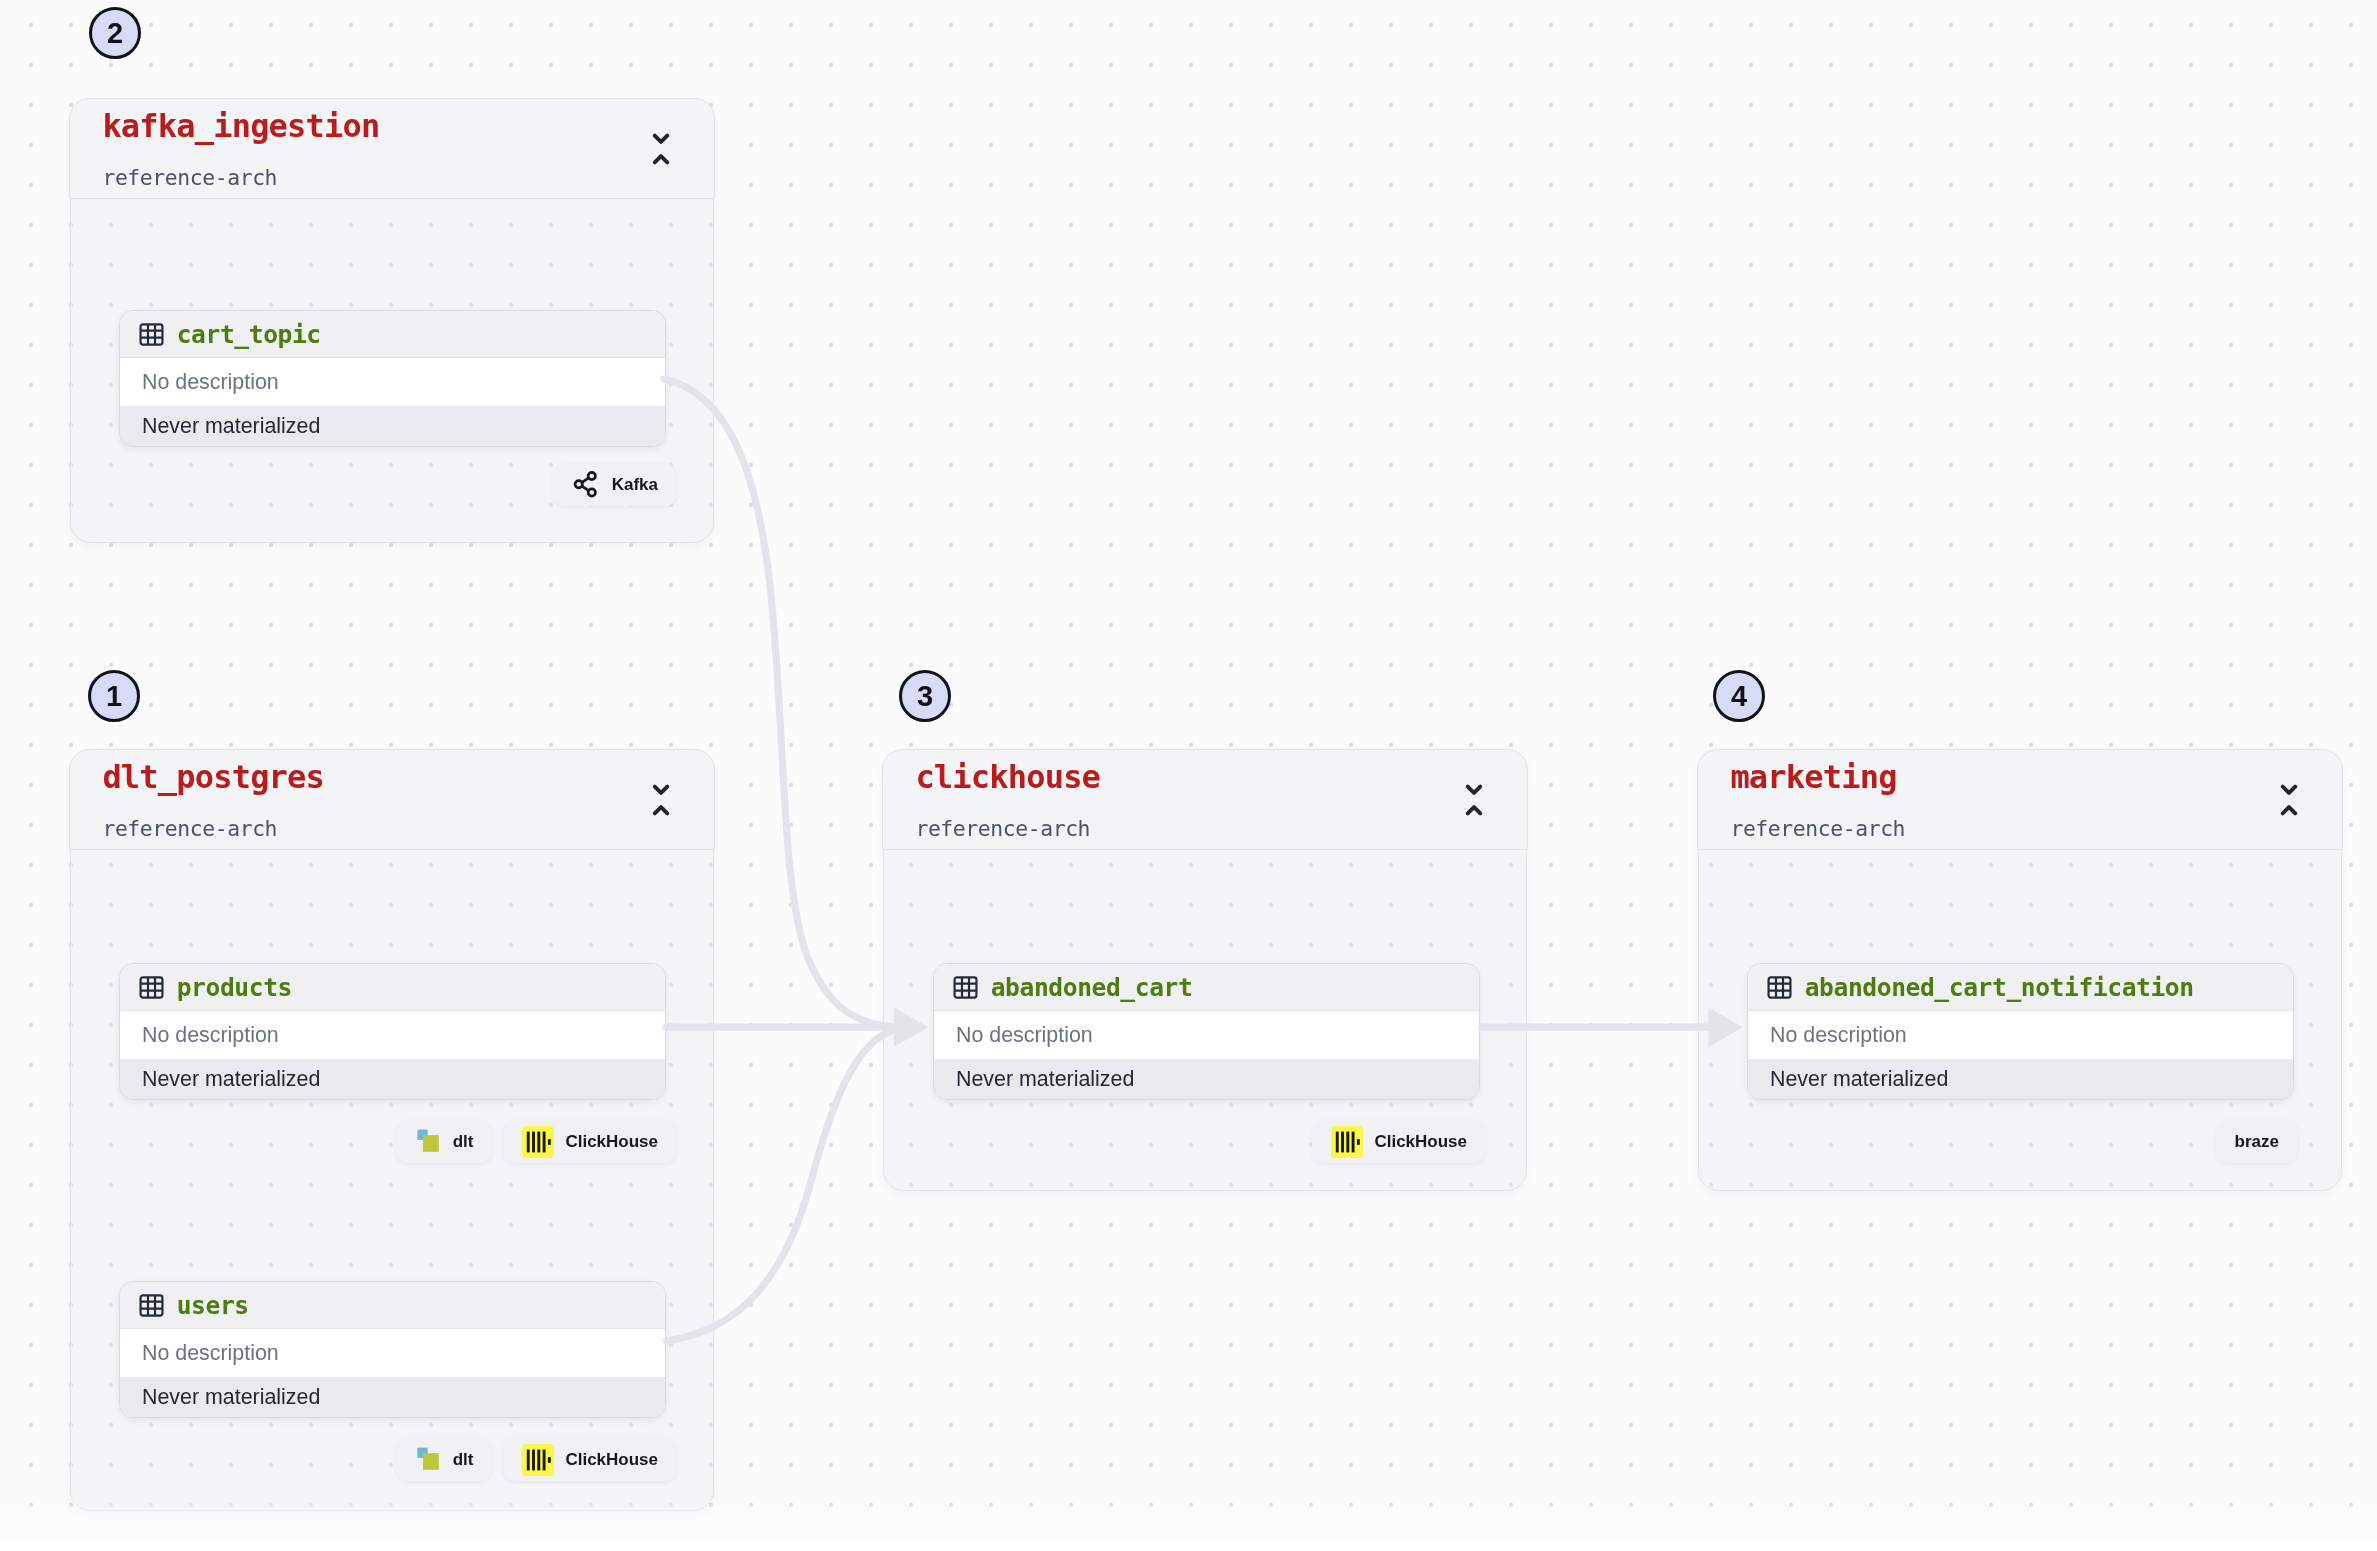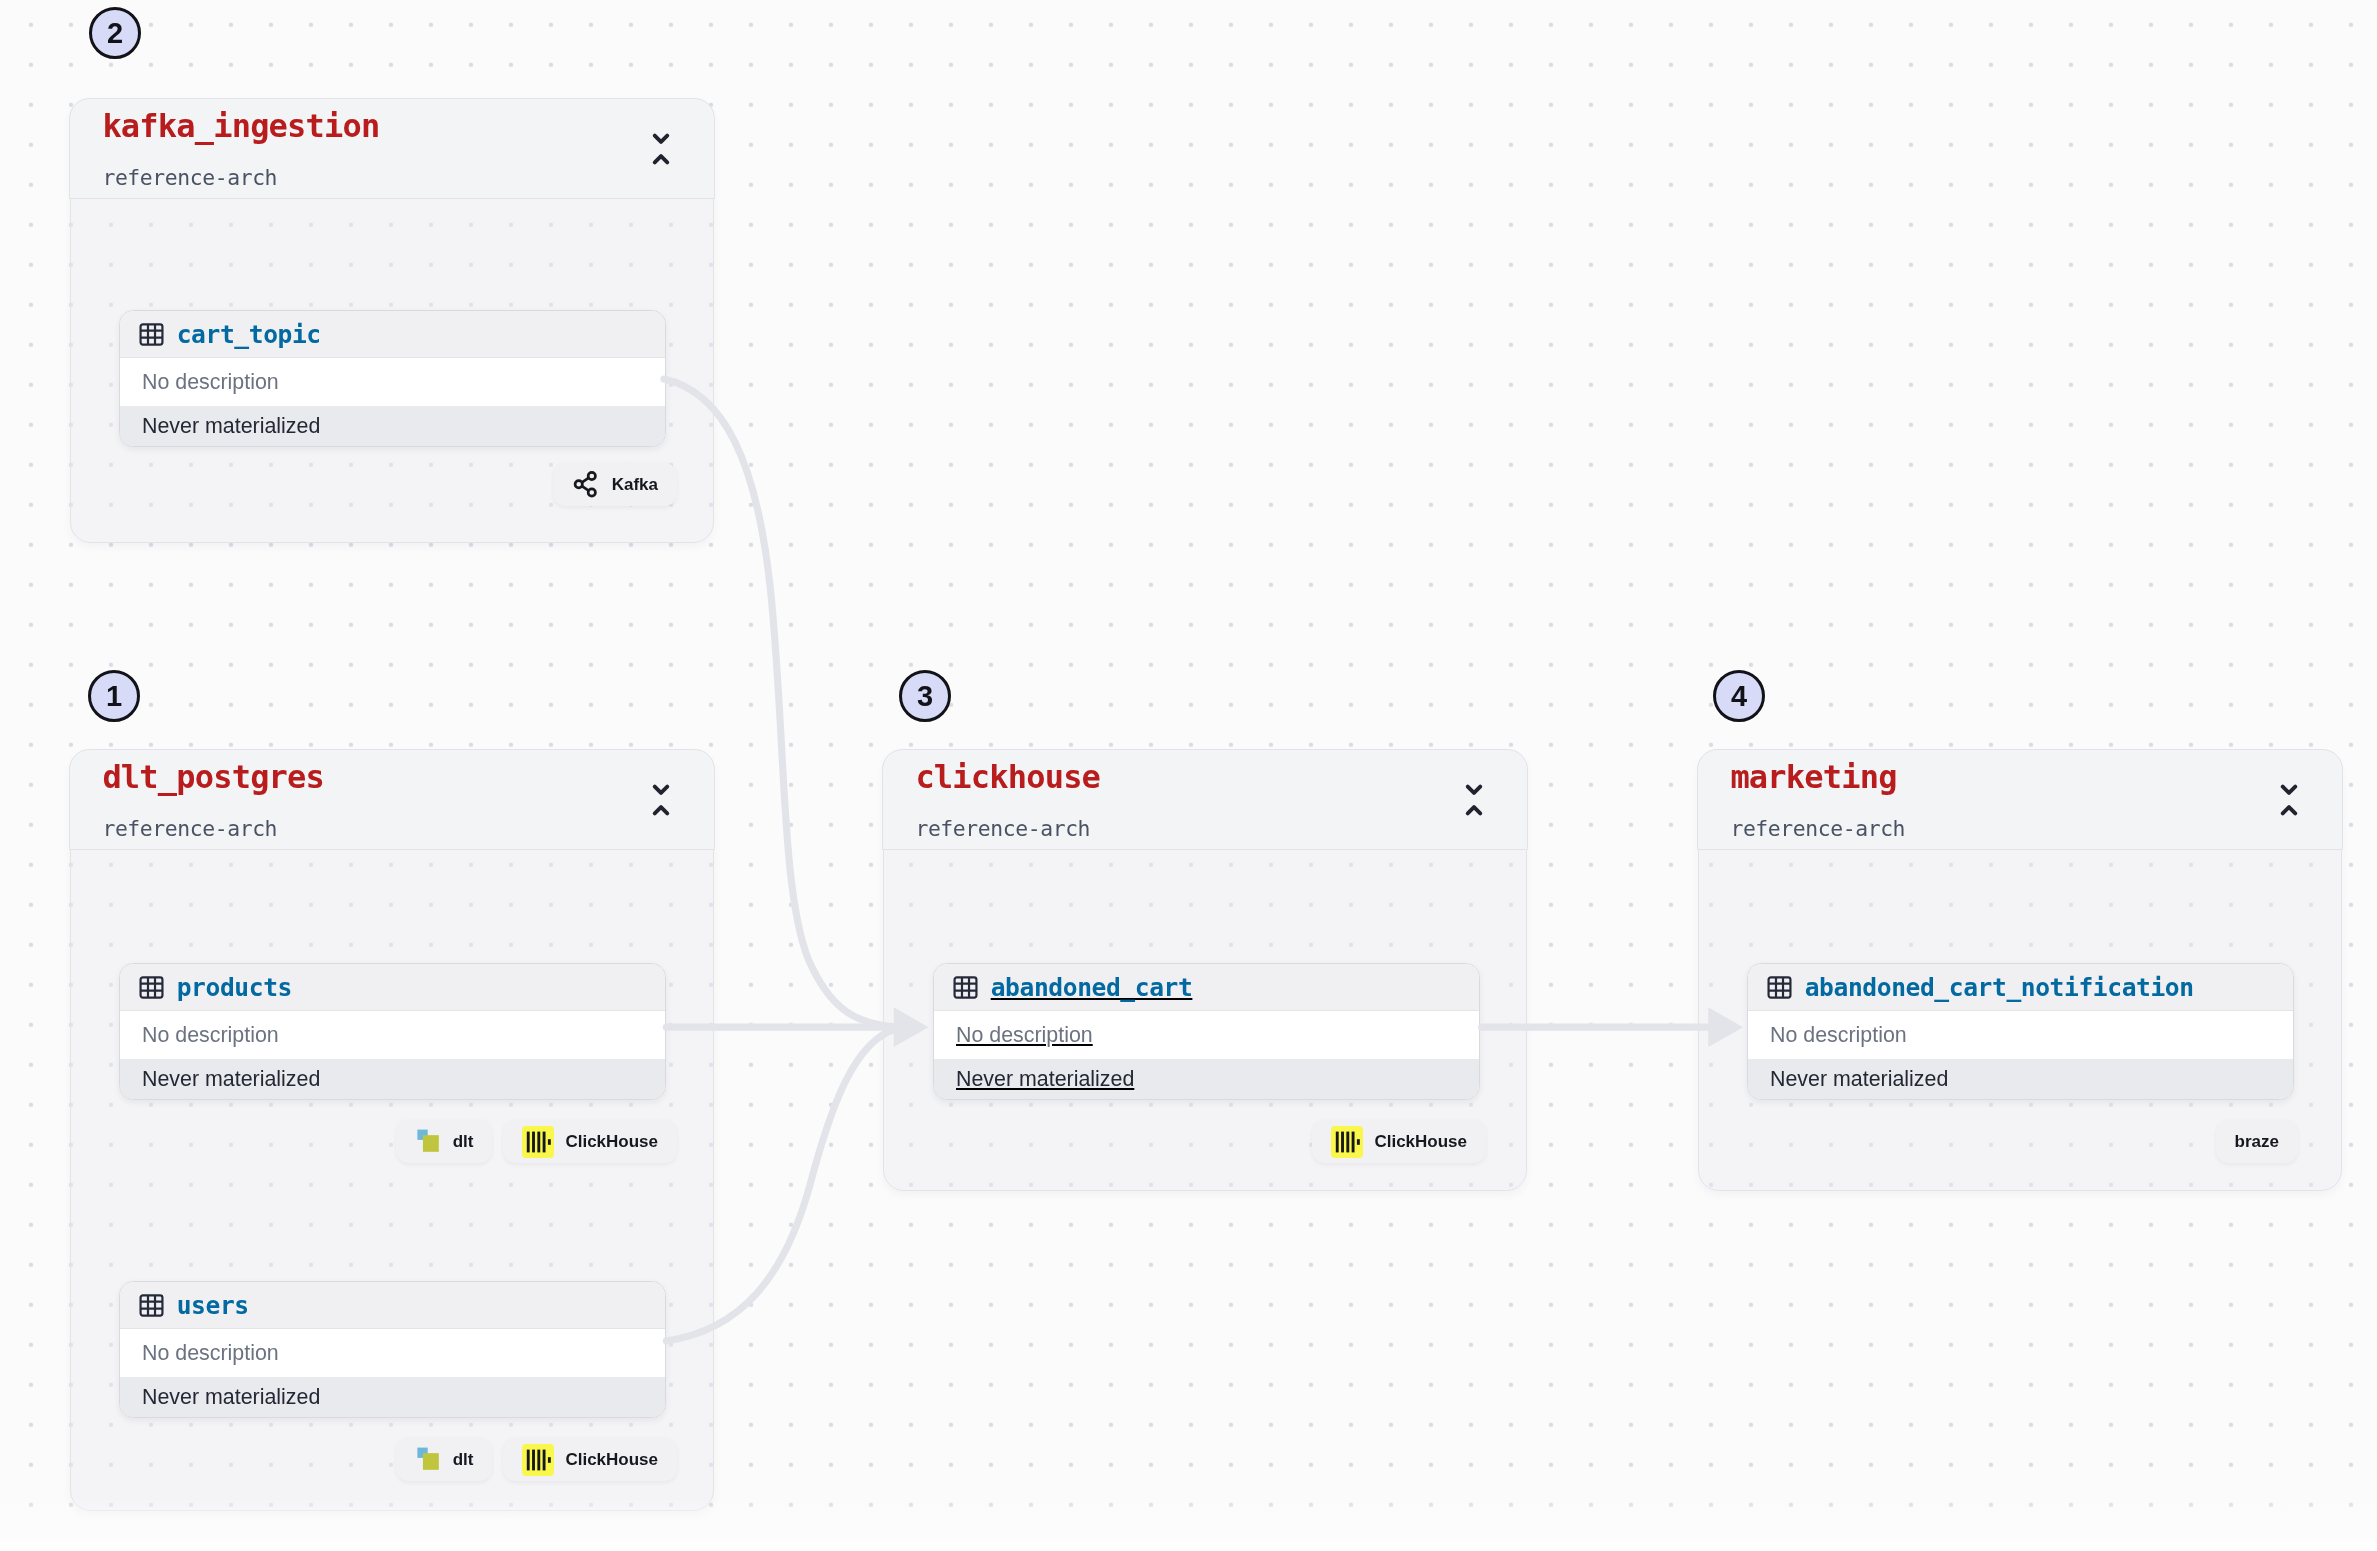--- a/index.html
+++ b/index.html
@@ -25,29 +25,29 @@
     font-size:32px;font-weight:bold;color:#b91c1c;margin:0;line-height:1.15;letter-spacing:-0.8px;}
   .group-subtitle{font-family:"DejaVu Sans Mono","Liberation Mono",monospace;
     font-size:21.4px;color:#4A5363;margin-top:20px;letter-spacing:-0.4px;}
   .collapse-btn{width:35px;height:46px;display:flex;align-items:center;justify-content:center;cursor:pointer;}
   
   .asset-card{position:absolute;width:547px;border:1.6px solid #D9DADF;border-radius:14.3px;
     overflow:hidden;background:#fff;box-shadow:0 2.4px 6.3px rgba(20,25,45,0.06);box-sizing:border-box;}
   .card-title-row{height:46px;display:flex;align-items:center;gap:12.7px;padding:0 19px;
     background:#F0F0F3;border-bottom:1.6px solid #E4E5E9;}
   .card-title{font-family:"DejaVu Sans Mono","Liberation Mono",monospace;
-    font-size:24.6px;font-weight:bold;color:#0369a1;letter-spacing:-0.4px;white-space:nowrap;}
+    font-size:24.6px;font-weight:bold;color:#4d7c0f;letter-spacing:-0.4px;white-space:nowrap;}
   .card-desc-row{height:48px;display:flex;align-items:center;padding:0 22px;
     background:#FFFFFF;font-size:21.4px;color:#6B7280;}
   .card-status-row{height:40px;display:flex;align-items:center;padding:0 22px;
     background:#E9EAEE;font-size:21.4px;color:#232834;}
   .c-cart{left:48px;top:210px;}
   .c-products{left:48px;top:212px;}
   .c-users{left:48px;top:530px;}
-  .c-abandoned{left:49px;top:212px;text-decoration:underline;}
+  .c-abandoned{left:49px;top:212px;}
   .c-notif{left:48px;top:212px;}
   
   .kinds-row{position:absolute;display:flex;gap:11px;justify-content:flex-end;}
   .kr-kafka{right:36px;top:363px;}
   .kr-products{right:36px;top:369px;}
   .kr-users{right:36px;top:687px;}
   .kr-click{right:40px;top:369px;}
   .kr-mkt{right:43px;top:369px;}
   .kind-badge{height:43px;display:flex;align-items:center;gap:11px;padding:0 19px;
     background:#F1F1F4;border-radius:12.7px;font-size:17px;font-weight:bold;color:#15181F;

